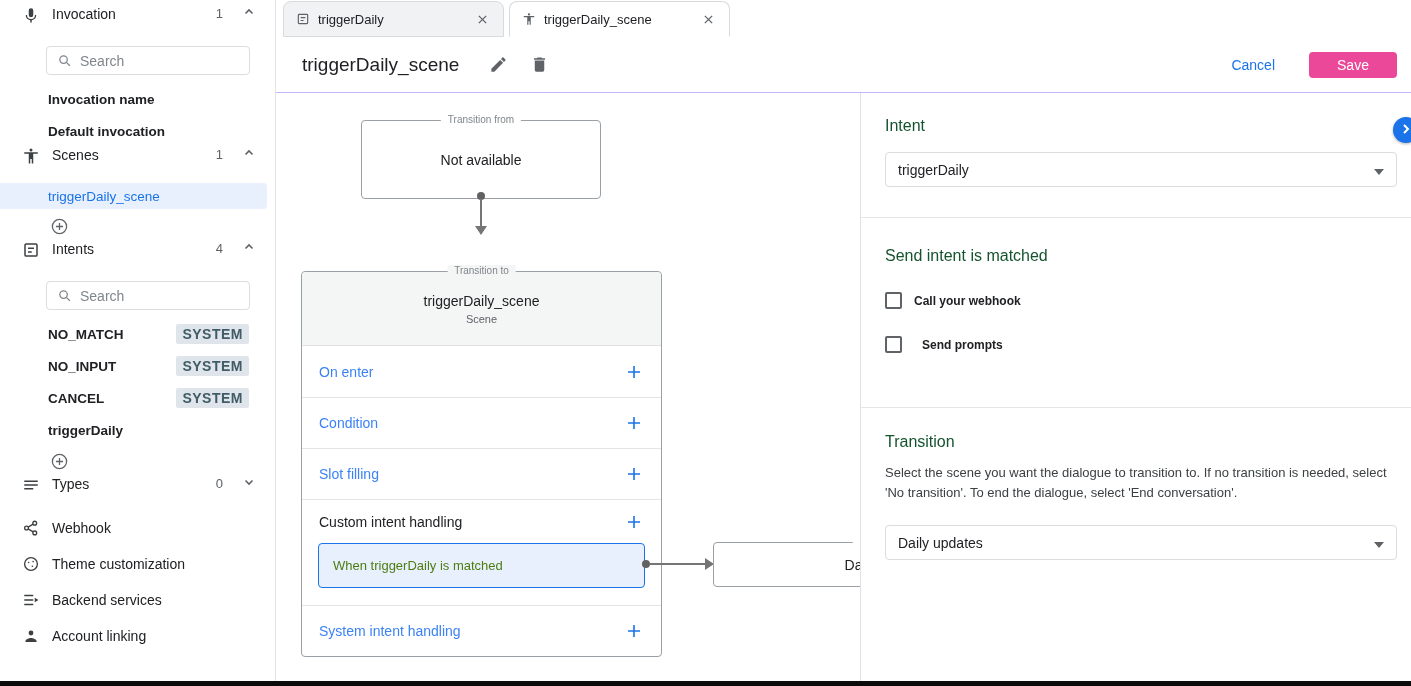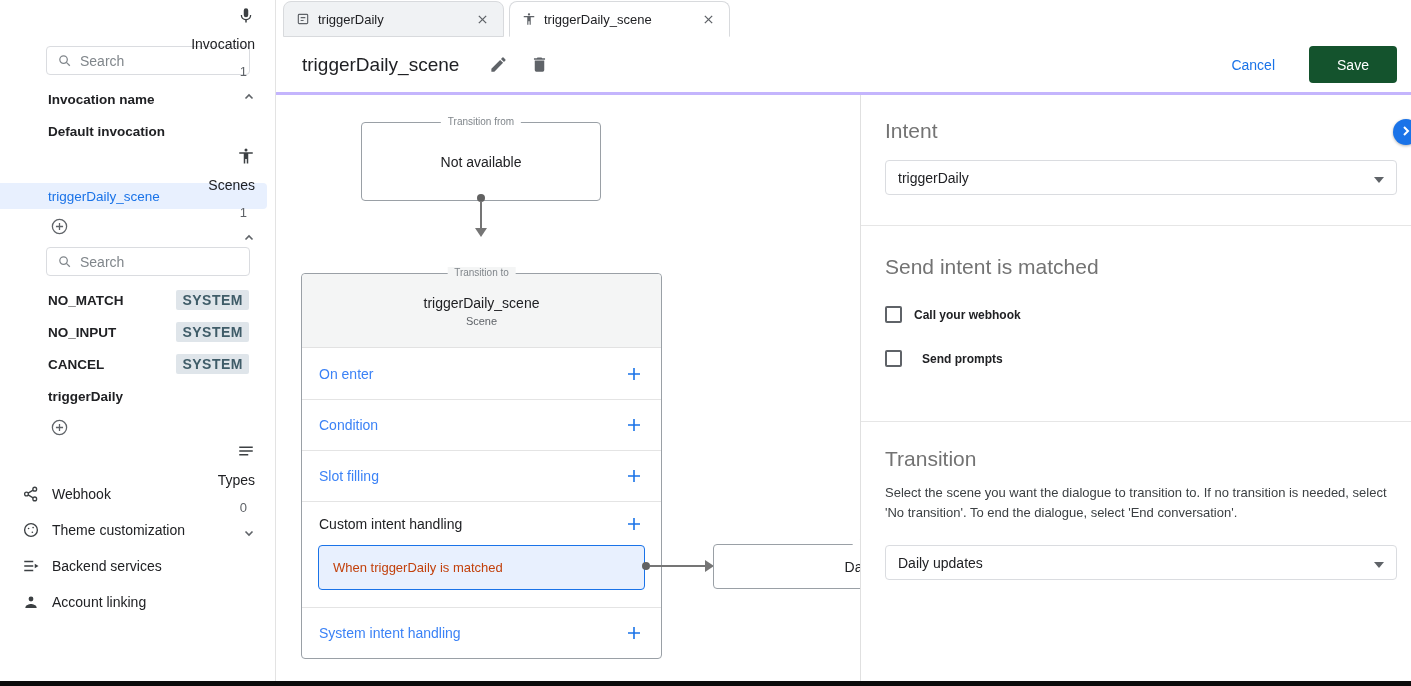--- a/index.html
+++ b/index.html
@@ -3,21 +3,21 @@
 <meta charset="utf-8">
 <style>
   * { margin:0; padding:0; box-sizing:border-box; }
   html,body { overflow:hidden; background:#fff; }
   body { font-family:"Liberation Sans","DejaVu Sans",sans-serif; color:#202124; }
   .app { position:relative; width:1411px; height:686px; background:#fff; overflow:hidden; }
 
   
   .sidebar { position:absolute; left:0; top:0; bottom:0; width:276px; background:#fff;
              border-right:1px solid #e3e3e3; padding-top:6px; }
-  .sb-head { height:34px; display:flex; align-items:flex-end; padding:0 20px 0 22px; gap:12px; cursor:pointer;flex-direction:column; }
+  .sb-head { height:34px; display:flex; align-items:flex-start; padding:0 20px 0 22px; gap:12px; cursor:pointer; }
   .sb-head .sb-lbl { flex:1; font-size:14px; color:#202124; }
   .sb-count { font-size:13px; color:#5f6368; margin-right:8px; }
   .sb-ic { display:flex; align-items:center; }
   .sb-search { margin:6px 25px 8px 46px; height:29px; border:1px solid #dadce0; border-radius:4px;
                display:flex; align-items:center; gap:8px; padding:0 10px; background:#fff; }
   .sb-search input { border:none; outline:none; width:100%; font-size:14px; color:#202124;
                      font-family:inherit; background:transparent; }
   .sb-search input::placeholder { color:#80868b; }
   .sb-item { height:32px; display:flex; align-items:center; padding-left:48px; padding-right:26px;
              font-size:13.5px; font-weight:700; color:#202124; cursor:pointer; }
@@ -38,26 +38,26 @@
   .tab-inactive { background:#f0f2f4; }
   .tab-active { background:#fff; border-bottom-color:#fff; }
   .tab .tab-close { margin-left:auto; display:flex; align-items:center; padding:3px; cursor:pointer; }
   .tab .tab-lbl { white-space:nowrap; overflow:hidden; text-overflow:ellipsis; }
 
   .editor-header { height:55px; display:flex; align-items:center; padding:0 14px 0 26px; background:#fff; }
   .editor-title { font-size:19px; color:#202124; margin-right:26px; }
   .hd-icon { display:flex; align-items:center; padding:4px; margin-right:14px; cursor:pointer; }
   .hd-spacer { flex:1; }
   .cancel-btn { font-size:14px; font-weight:500; color:#1a73e8; margin-right:34px; cursor:pointer; }
-  .save-btn { width:88px; height:37px; background:#14532d; color:#fff; font-size:14px; font-weight:500;
+  .save-btn { width:88px; height:26px; background:#ec4899; color:#fff; font-size:14px; font-weight:500;
               border:none; border-radius:4px; display:flex; align-items:center; justify-content:center;
               cursor:pointer; font-family:inherit; }
 
   
-  .workarea { position:absolute; left:0; right:0; top:92px; bottom:0; border-top:3px solid #c4b5fd;
+  .workarea { position:absolute; left:0; right:0; top:92px; bottom:0; border-top:1px solid #c4b5fd;
               overflow:hidden; background:#fff; }
   .canvas { position:absolute; inset:0; z-index:1; }
   .node { position:absolute; border:1px solid #9aa0a6; border-radius:4px; background:#fff; }
   .legend { position:absolute; top:-7px; left:50%; transform:translateX(-50%); background:#fff;
             padding:0 7px; font-size:10px; color:#80868b; white-space:nowrap; }
   .legend-gray { background:#f4f5f5; }
   .node-from { left:85px; top:27px; width:240px; height:79px; }
   .node-from .node-content { height:100%; display:flex; align-items:center; justify-content:center; font-size:14px; }
   .node-to { left:25px; top:178px; width:361px; }
   .scene-head { height:74px; background:#f4f5f5; border-bottom:1px solid #e2e2e2; border-radius:4px 4px 0 0;
@@ -65,37 +65,37 @@
   .scene-title { font-size:14px; color:#202124; }
   .scene-sub { font-size:11px; color:#5f6368; }
   .srow { height:51px; display:flex; align-items:center; justify-content:space-between;
           padding:0 16px 0 17px; font-size:14px; color:#3b82f6; }
   .srow + .srow, .srow-custom, .srow-custom + .srow { border-top:1px solid #e4e4e4; }
   .plus-btn { display:flex; align-items:center; padding:4px; cursor:pointer; }
   .srow-custom { padding-bottom:17px; }
   .srow-head { height:43px; display:flex; align-items:center; justify-content:space-between;
                padding:0 16px 0 17px; font-size:14px; color:#202124; }
   .intent-chip { margin:0 16px; height:45px; background:#e8f0fe; border:1px solid #1a73e8; border-radius:4px;
-                 display:flex; align-items:center; padding-left:14px; font-size:13px; color:#c2410c; cursor:pointer; }
+                 display:flex; align-items:center; padding-left:14px; font-size:13px; color:#4d7c0f; cursor:pointer; }
   .node-target { left:437px; top:449px; width:348px; height:45px; }
   .node-target .node-content { height:100%; display:flex; align-items:center; justify-content:center; font-size:14px; }
   .vdot  { position:absolute; left:201px; top:99px;  width:8px; height:8px; border-radius:50%; background:#616161; }
   .vline { position:absolute; left:204px; top:106px; width:2px; height:28px; background:#757575; }
   .varrow{ position:absolute; left:199px; top:133px; width:0; height:0;
            border-left:6px solid transparent; border-right:6px solid transparent; border-top:9px solid #757575; }
   .hdot  { position:absolute; left:366px; top:467px; width:8px; height:8px; border-radius:50%; background:#616161; }
   .hline { position:absolute; left:374px; top:470px; width:55px; height:2px; background:#757575; }
   .harrow{ position:absolute; left:429px; top:465px; width:0; height:0;
            border-top:6px solid transparent; border-bottom:6px solid transparent; border-left:9px solid #757575; }
 
   
   .panel { position:absolute; right:0; top:0; bottom:0; width:551px; background:#fff;
            border-left:1px solid #e0e0e0; z-index:5; }
   .panel-section { padding:0 14px 0 24px; }
-  .panel h3 { font-size:21px; font-weight:400; color:#737373; }
+  .panel h3 { font-size:16px; font-weight:400; color:#14532d; }
   .sec-intent { padding-top:24px; padding-bottom:30px; }
   .sec-intent h3 { margin-bottom:17px; }
   .dropdown { height:35px; border:1px solid #dadce0; border-radius:4px; display:flex; align-items:center;
               justify-content:space-between; padding:0 12px; font-size:14px; color:#202124; cursor:pointer; background:#fff; }
   .divider { border-top:1px solid #e6e6e6; }
   .sec-matched { padding-top:29px; padding-bottom:54px; }
   .cb-row { display:flex; align-items:center; gap:12px; cursor:pointer; }
   .cb-row-1 { margin-top:27px; }
   .cb-row-2 { margin-top:27px;gap:20px; }
   .cb { width:17px; height:17px; border:2px solid #5f6368; border-radius:2px; background:#fff; }
@@ -163,20 +163,35 @@
 
     <div class="sb-plus">
       <span class="sb-ic">
           <svg width="19" height="19" viewBox="0 0 24 24" fill="none" stroke="#5f6368" stroke-width="1.6">
             <circle cx="12" cy="12" r="9"></circle>
             <path d="M12 7.5v9M7.5 12h9"></path>
           </svg>
         </span>
     </div>
 
+    <div class="sb-head">
+      <span class="sb-ic">
+          <svg width="18" height="18" viewBox="0 0 24 24" fill="none" stroke="#3c4043" stroke-width="2">
+            <rect x="4" y="4" width="16" height="16" rx="1.5"></rect>
+            <path d="M8 9.5h8M8 14.5h5"></path>
+          </svg>
+        </span>
+      <span class="sb-lbl">Intents</span>
+      <span class="sb-count">4</span>
+      <span class="sb-ic">
+          <svg width="12" height="12" viewBox="0 0 12 12" fill="none" stroke="#5f6368" stroke-width="1.6">
+            <path d="M2.5 7.5L6 4l3.5 3.5"></path>
+          </svg>
+        </span>
+    </div>
 
     <div class="sb-search">
       <span class="sb-ic">
           <svg width="15" height="15" viewBox="0 0 24 24" fill="none" stroke="#80868b" stroke-width="2">
             <circle cx="10.5" cy="10.5" r="6"></circle>
             <path d="M15 15l5.5 5.5"></path>
           </svg>
         </span>
       <input placeholder="Search" style="">
     </div>

